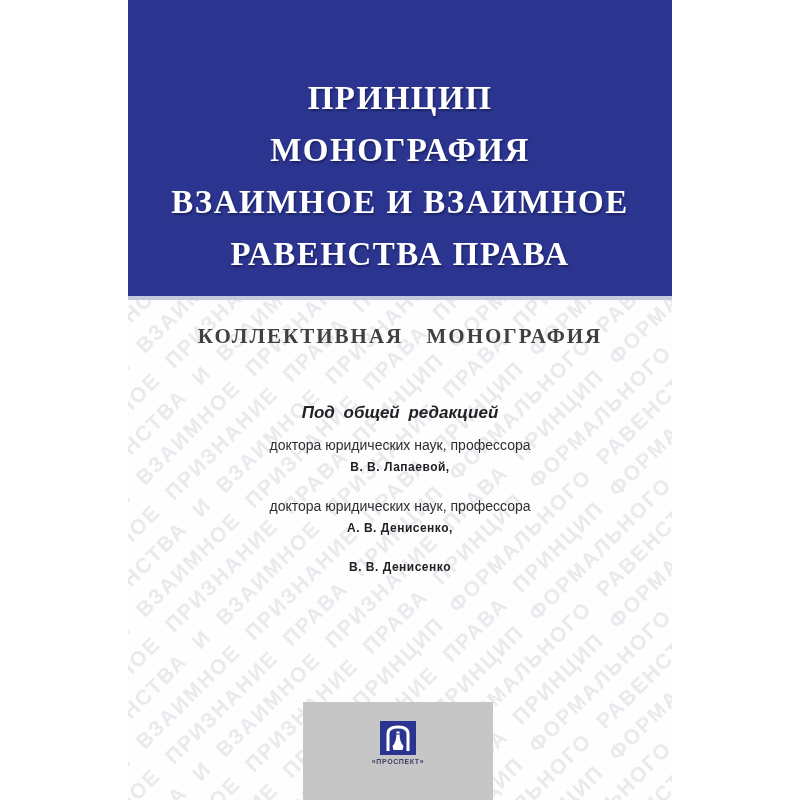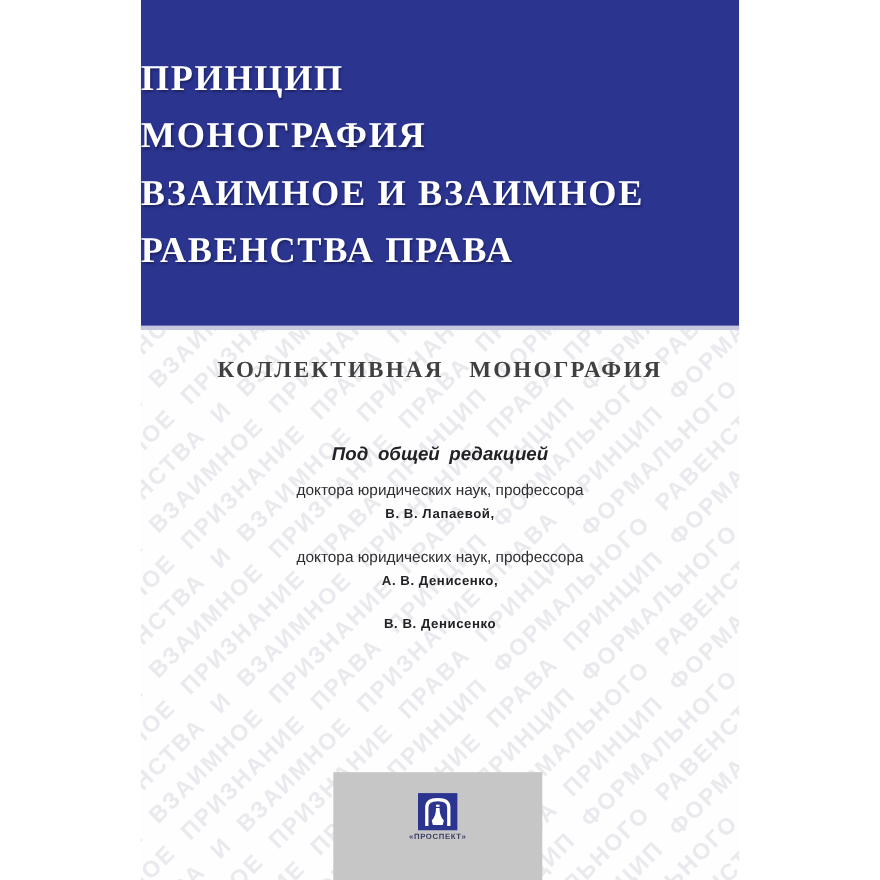--- a/index.html
+++ b/index.html
@@ -31,21 +31,22 @@
     position: absolute;
     left: 0; top: 0;
     width: 544px;
     height: 296px;
     background: var(--panel-blue, #2b3590);
     border-bottom: 4px solid var(--panel-edge, #c6c9de);
     z-index: 3;
   }
   .book-title {
     margin: 0;
-    padding-top: 46px;
+    padding-top: 72px;
+    text-align: center;
     font-family: "Liberation Serif", serif;
     font-weight: bold;
     font-size: 33px;
     line-height: 52px;
     letter-spacing: 1.5px;
     color: #ffffff;
     text-shadow: 1px 2px 2px rgba(10,10,40,0.45);
   }
   .book-title span { display: block; }
   

